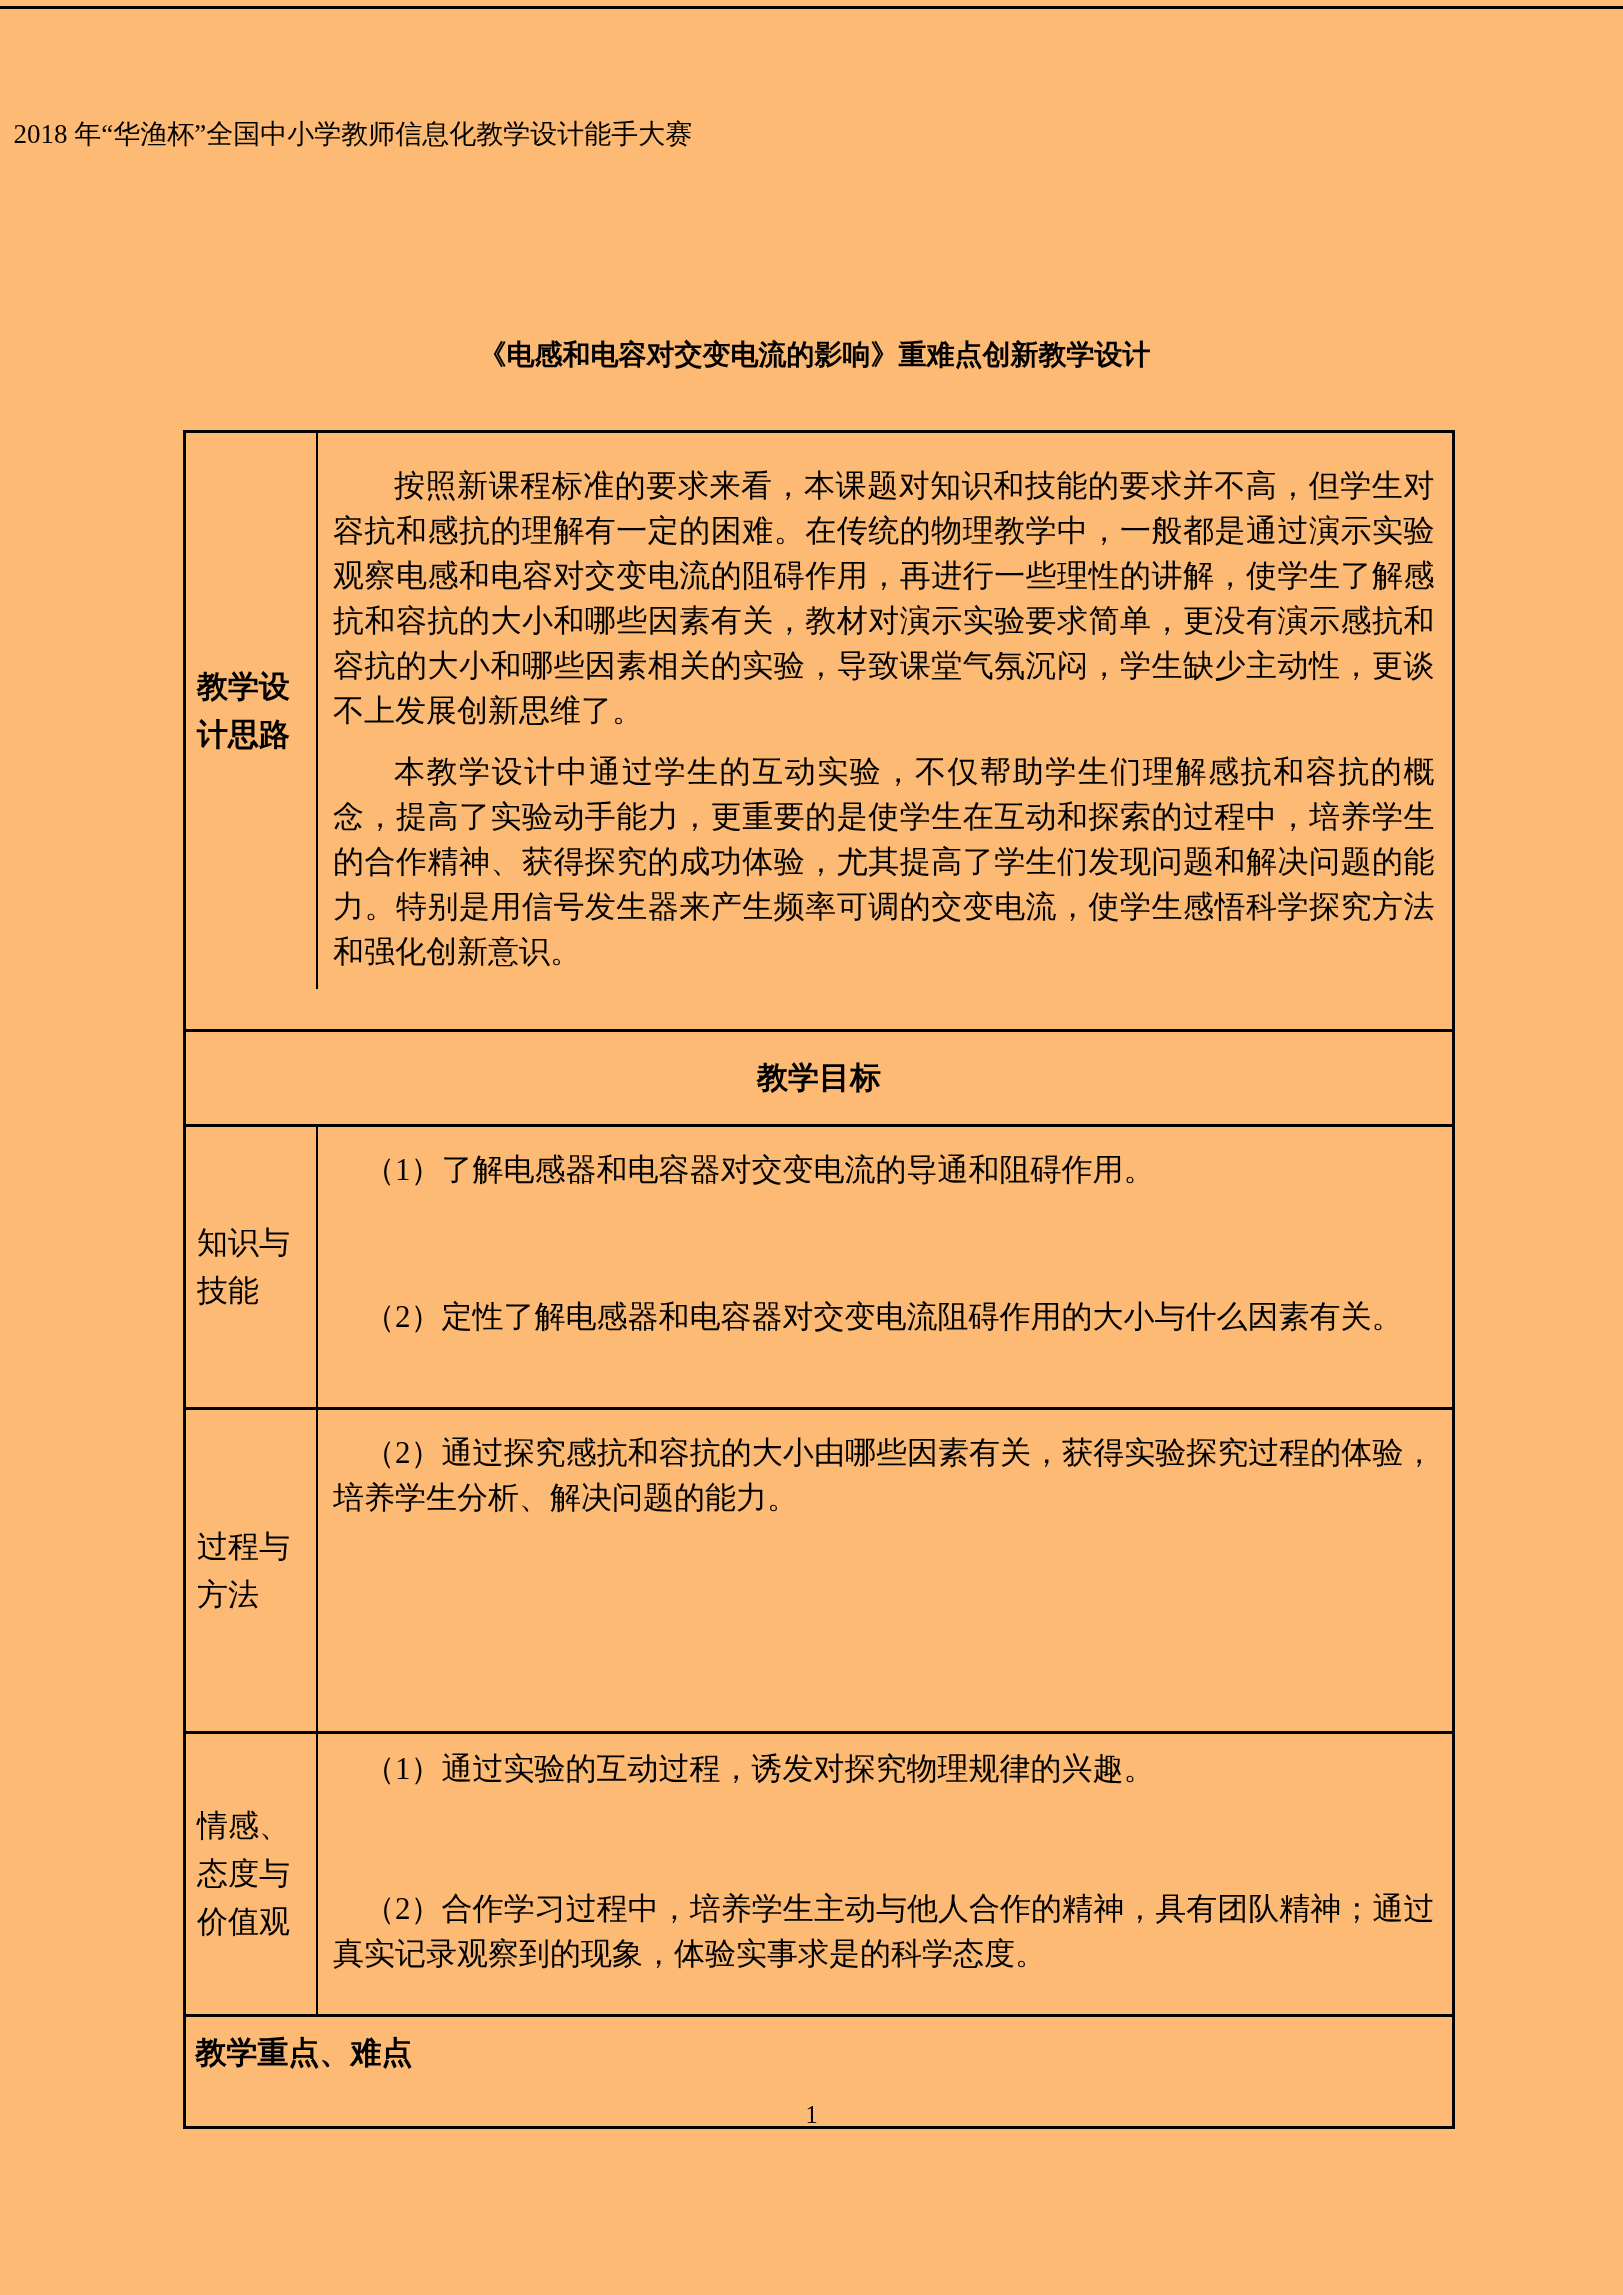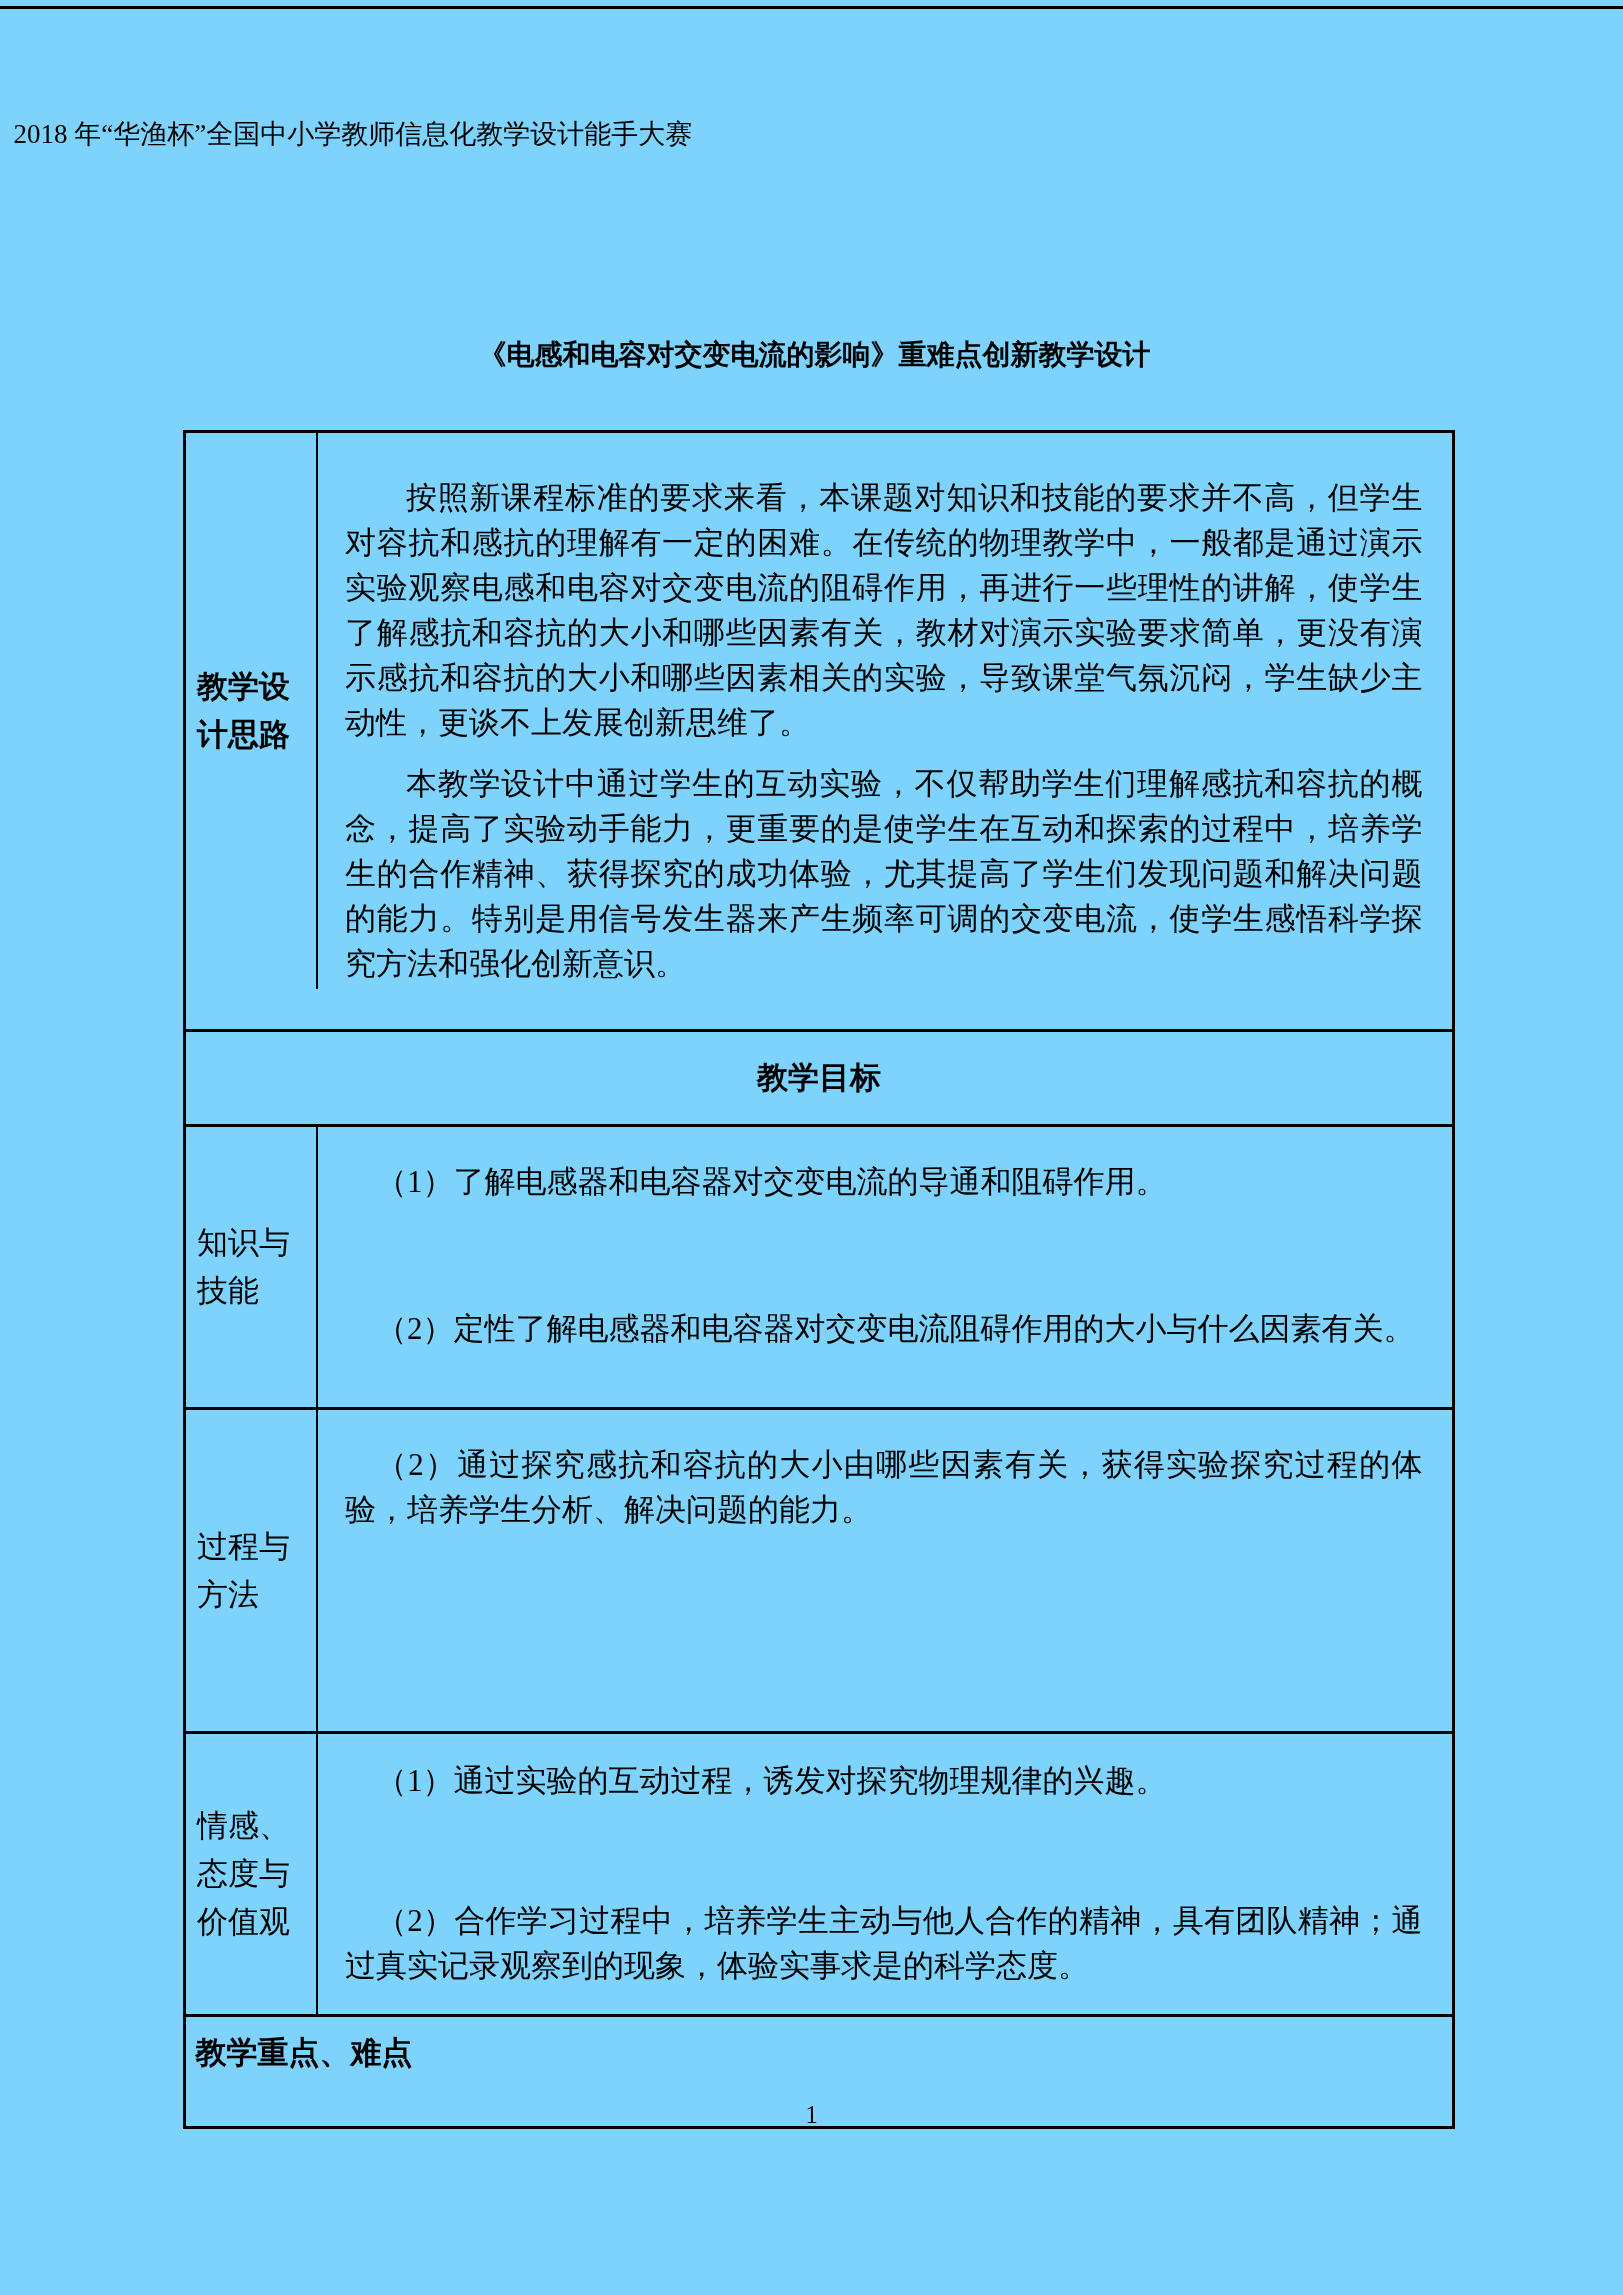--- a/index.html
+++ b/index.html
@@ -1,20 +1,20 @@
 <!DOCTYPE html>
 <html style="font-size:11px"><head>
 <meta charset="utf-8">
 <style>
   html, body { margin: 0; padding: 0; background: #ffffff; }
   .page {
     position: relative;
     width: 1623px;
     height: 2295px;
-    background: #7dd3fc;
+    background: #fdba74;
     color: #000000;
     font-family: "Liberation Serif", "DejaVu Serif", serif;
     overflow: hidden;
   }
   .top-rule {
     position: absolute;
     top: 5.5px; left: 0;
     width: 100%; height: 3.4px;
     background: #000000;
   }
@@ -67,21 +67,21 @@
   .label-bold { font-weight: bold; font-size: 31px; }
 
   .content-cell {
     flex: 1 1 auto;
     box-sizing: border-box;
     padding: 26px 13.6px 12.3px 11px;
     font-size: 31px;
     line-height: 45px;
     text-align: justify;
   }
-  .content-cell p { margin: 16px; }
+  .content-cell p { margin: 4px; }
   .indent-2 { text-indent: 61px; }
   .indent-1 { text-indent: 31px; }
   .row-1 .content-cell p + p { margin-top: 16.4px; }
   .row-3 .content-cell { padding-top: 16.4px; }
   .row-3 .content-cell p + p { margin-top: 102px; }
   .row-4 .content-cell { padding-top: 16.4px; }
   .row-4 .content-cell p + p { margin-top: 89px; }
   .row-5 .content-cell { padding-top: 8px; border-radius: 19px; }
   .row-5 .content-cell p + p { margin-top: 95px; }
 

